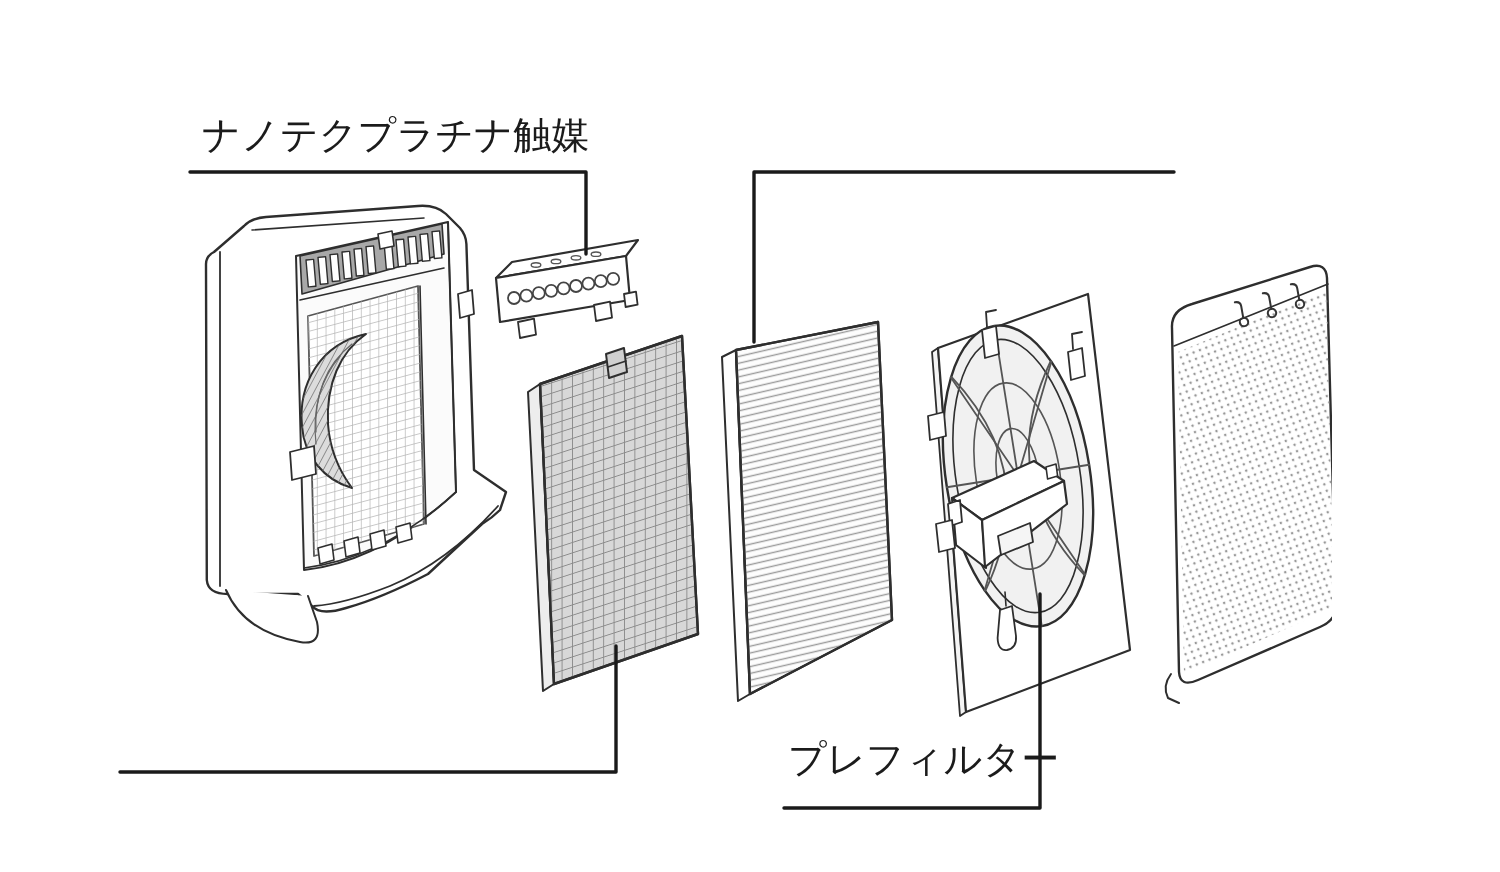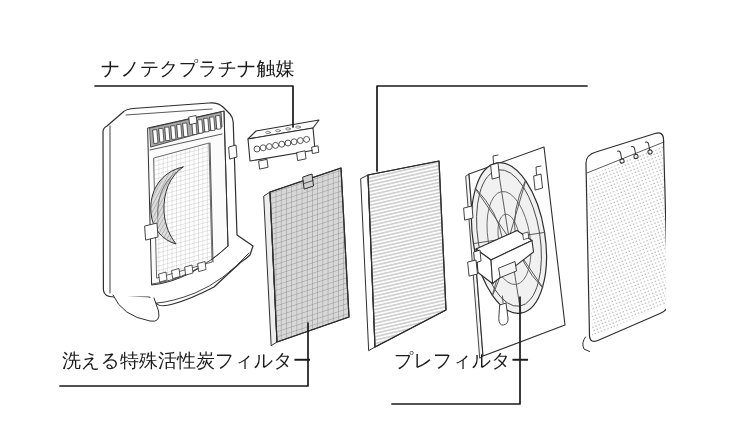--- a/index.html
+++ b/index.html
@@ -16,23 +16,22 @@
   .sup2{font-size:13px;vertical-align:6px;}
 </style>
 </head>
 <body>
 
 <div id="stage">
 
   <div class="label" id="l1" style="left:101px;top:56px;">ナノテクプラチナ触媒</div>
 
 
-  <div class="label" id="l3" style="left:62px;top:348px;">洗える特殊活性炭フィルター</div>
-
-  <div class="label" id="l4" style="left:394px;top:348px;">プレフィルター</div>
+
+  <div class="label" id="l4" style="left:394px;top:368px;font-family:Liberation Mono, monospace;">プレフィルター</div>
 
   <svg id="art" width="750" height="436" viewBox="0 0 750 436" fill="none" stroke-linejoin="round" stroke-linecap="round">
     <defs>
       <pattern id="gridSmall" width="4.4" height="4.4" patternUnits="userSpaceOnUse" patternTransform="skewY(-15)">
         <path d="M4.4 0H0V4.4" fill="none" stroke="#b5b5b5" stroke-width="0.7"></path>
       </pattern>
       <pattern id="gridCarbon" width="5.2" height="5.2" patternUnits="userSpaceOnUse" patternTransform="skewY(-18)">
         <path d="M5.2 0H0V5.2" fill="none" stroke="#8a8a8a" stroke-width="0.9"></path>
       </pattern>
       <pattern id="pleats" width="8" height="3.4" patternUnits="userSpaceOnUse" patternTransform="skewY(-13)">

